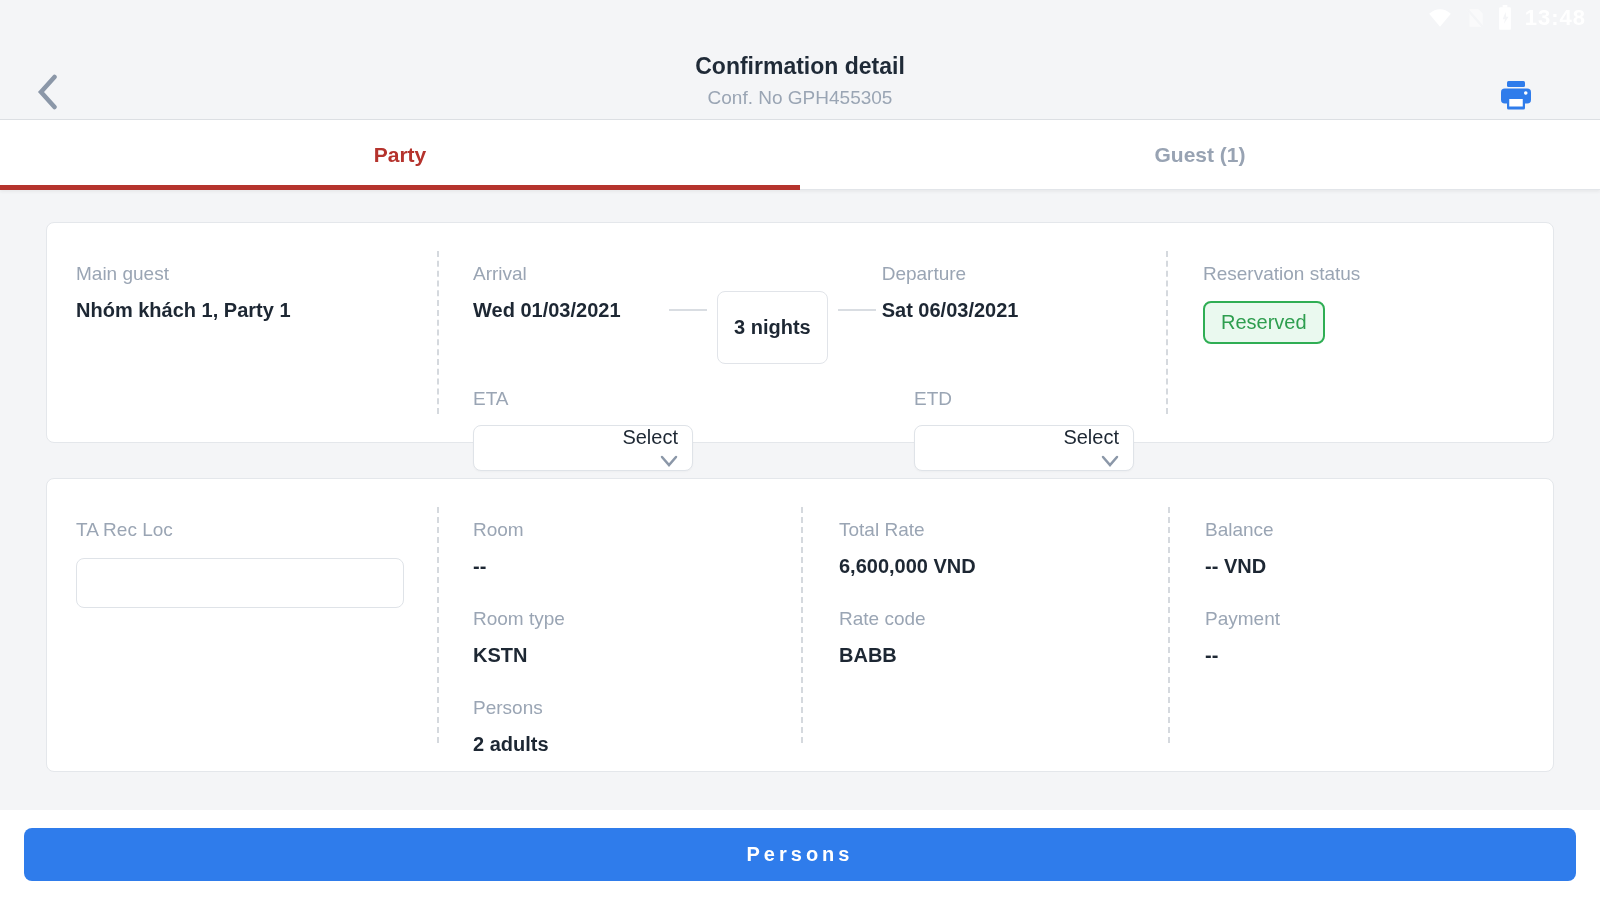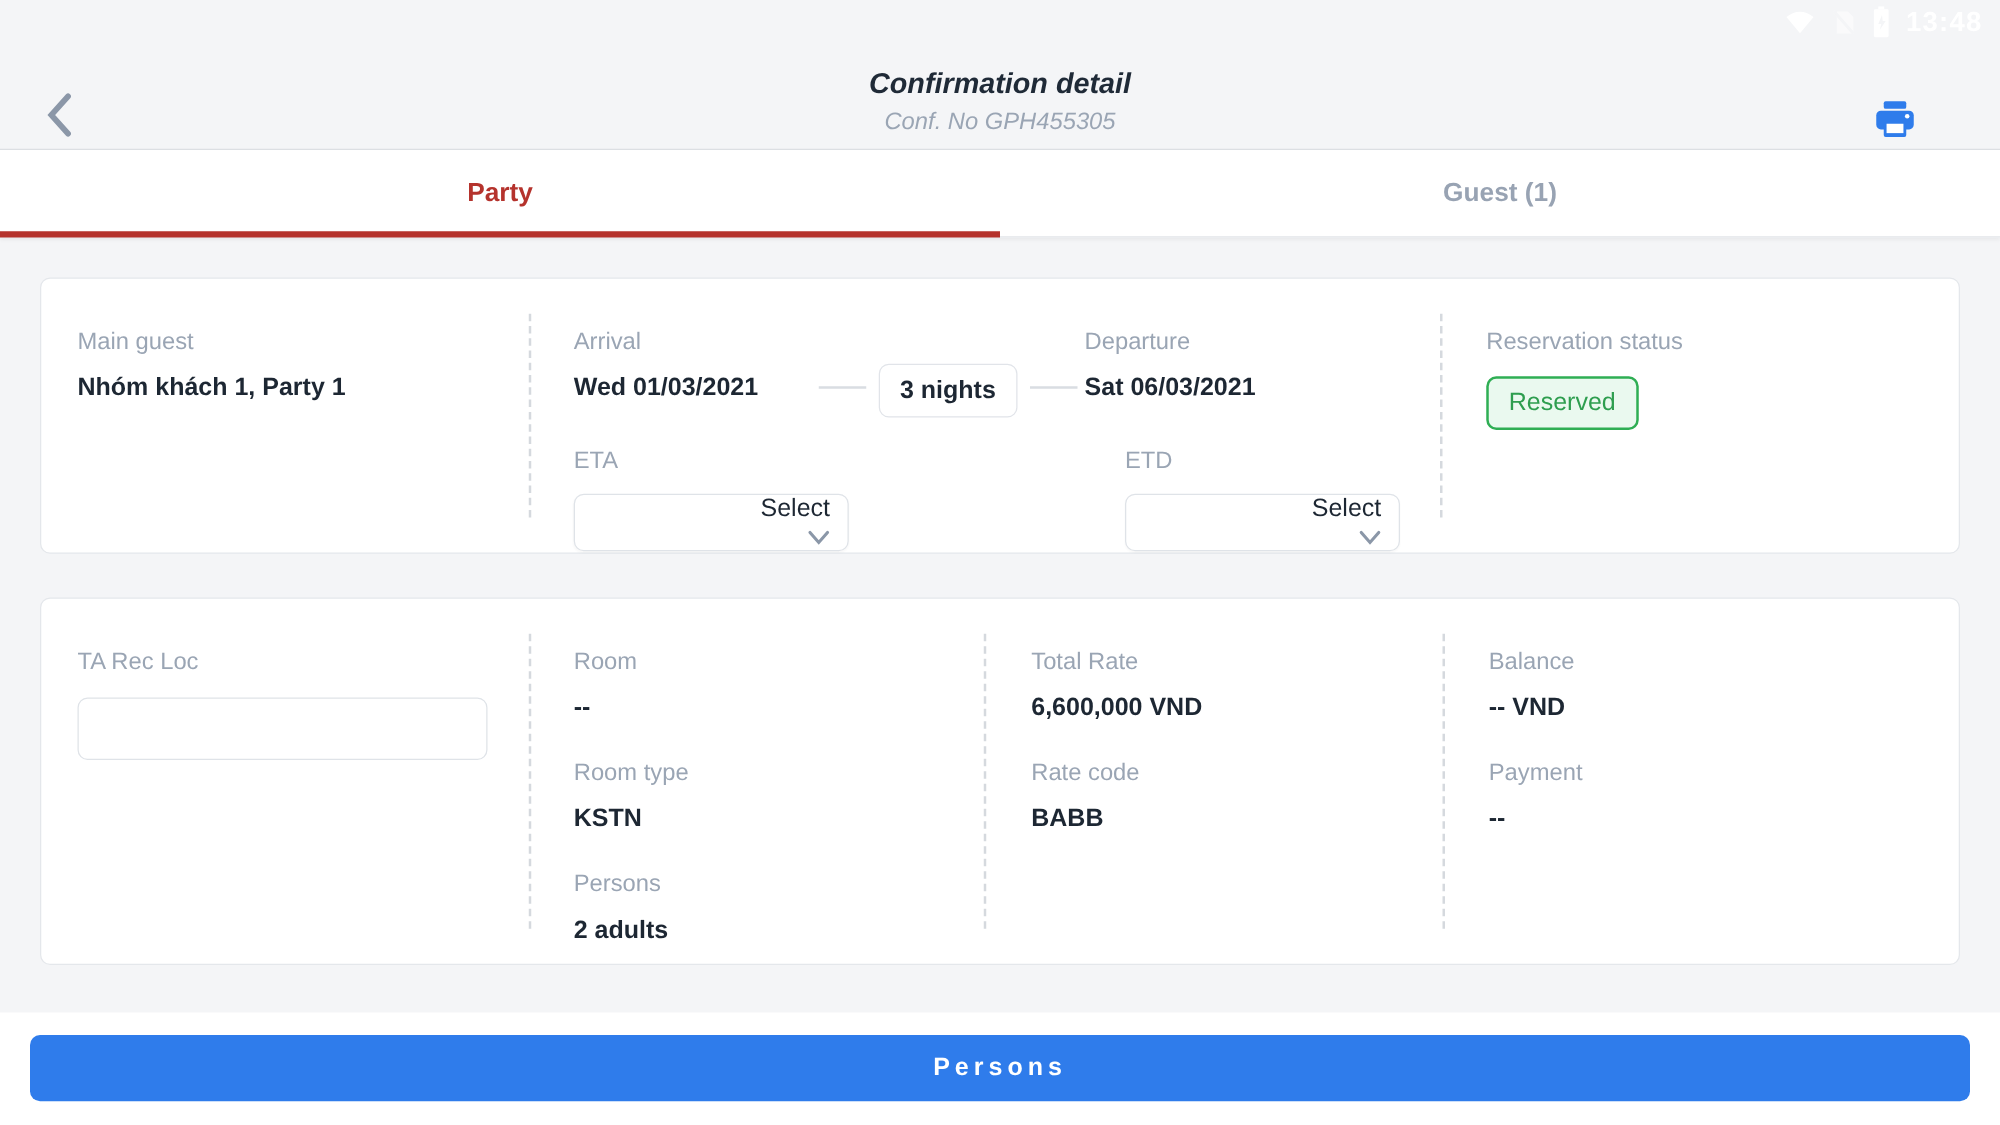--- a/index.html
+++ b/index.html
@@ -22,21 +22,21 @@
   .header {
     height: 84px; background:#f4f5f7; position: relative;
     border-bottom: 1px solid #dcdfe3;
     display:flex; align-items:center;
   }
   .back-btn {
     position:absolute; left:30px; top:58px; width:34px; height:34px;
     cursor:pointer; color:#8b97a8; display:flex; align-items:center; justify-content:center;
     transform: translateY(-50%);
   }
-  .header-center { flex:1; text-align:center; padding-top:6px;font-style:italic; }
+  .header-center { flex:1; text-align:center; padding-top:6px; }
   .header-title { font-size:23px; font-weight:bold; color:#1f2a37; }
   .header-sub { font-size:19px; color:#9aa5b4; margin-top:7px; }
   .print-btn {
     position:absolute; right:66px; top:42px; width:36px; height:36px; cursor:pointer;
   }
   
   .tabbar {
     height: 70px; background:#ffffff; display:flex;
     border-bottom:1px solid #e2e5e9;
     box-shadow: 0 2px 3px rgba(0,0,0,0.05);
@@ -46,39 +46,39 @@
     font-size:21px; cursor:pointer; position:relative;
   }
   .tab.active { color:#b5332d; font-weight:bold; }
   .tab.inactive { color:#98a3b3; font-weight:bold; }
   .tab.active::after {
     content:""; position:absolute; left:0; right:0; bottom:-1px; height:5px; background:#b5332d;
   }
   
   .card {
     background:#ffffff; border:1px solid #e4e7eb; border-radius:8px;
-    margin: 0 32px; display:flex;
+    margin: 0 46px; display:flex;
   }
   .card1 { margin-top:32px; height:221px; }
   .card2 { margin-top:35px; height:294px; }
   .vdiv { border-left:2px dashed #d5d9de; margin:28px 0; }
   .label { color:#9aa5b4; font-size:19px; }
   .value { color:#1d2733; font-size:20px; font-weight:bold; margin-top:14px; }
   .fieldblock { margin-bottom:30px; }
   
   .c1-col1 { width:390px; padding:40px 0 0 29px; }
   .c1-col2 { width:727px; padding:40px 0 0 34px; }
   .c1-col3 { flex:1; padding:40px 0 0 35px; }
   .dates-row { display:flex; align-items:flex-start; }
   .date-block { width:196px; }
   .date-dash { width:38px; height:2px; background:#d9dde2; margin-top:46px; }
   .nights-badge {
     border:1px solid #e1e4e9; border-radius:8px; background:#ffffff;
     font-size:20px; font-weight:bold; color:#1d2733;
-    padding: 9px 16px; margin: 28px 10px 0 10px; white-space:nowrap;
+    padding: 24px 16px; margin: 28px 10px 0 10px; white-space:nowrap;
   }
   .dep-block { margin-left:6px; }
   .eta-row { display:flex; margin-top:24px; }
   .eta-group { width:220px; }
   .etd-group { width:220px; margin-left:221px; }
   .select-box {
     margin-top:15px; height:46px; border:1px solid #dfe3e8; border-radius:8px;
     background:#ffffff; display:flex; align-items:flex-end; justify-content:space-between;
     padding:0 14px; font-size:20px; color:#1d2733; cursor:pointer;
     box-shadow: 0 1px 2px rgba(0,0,0,0.03);

